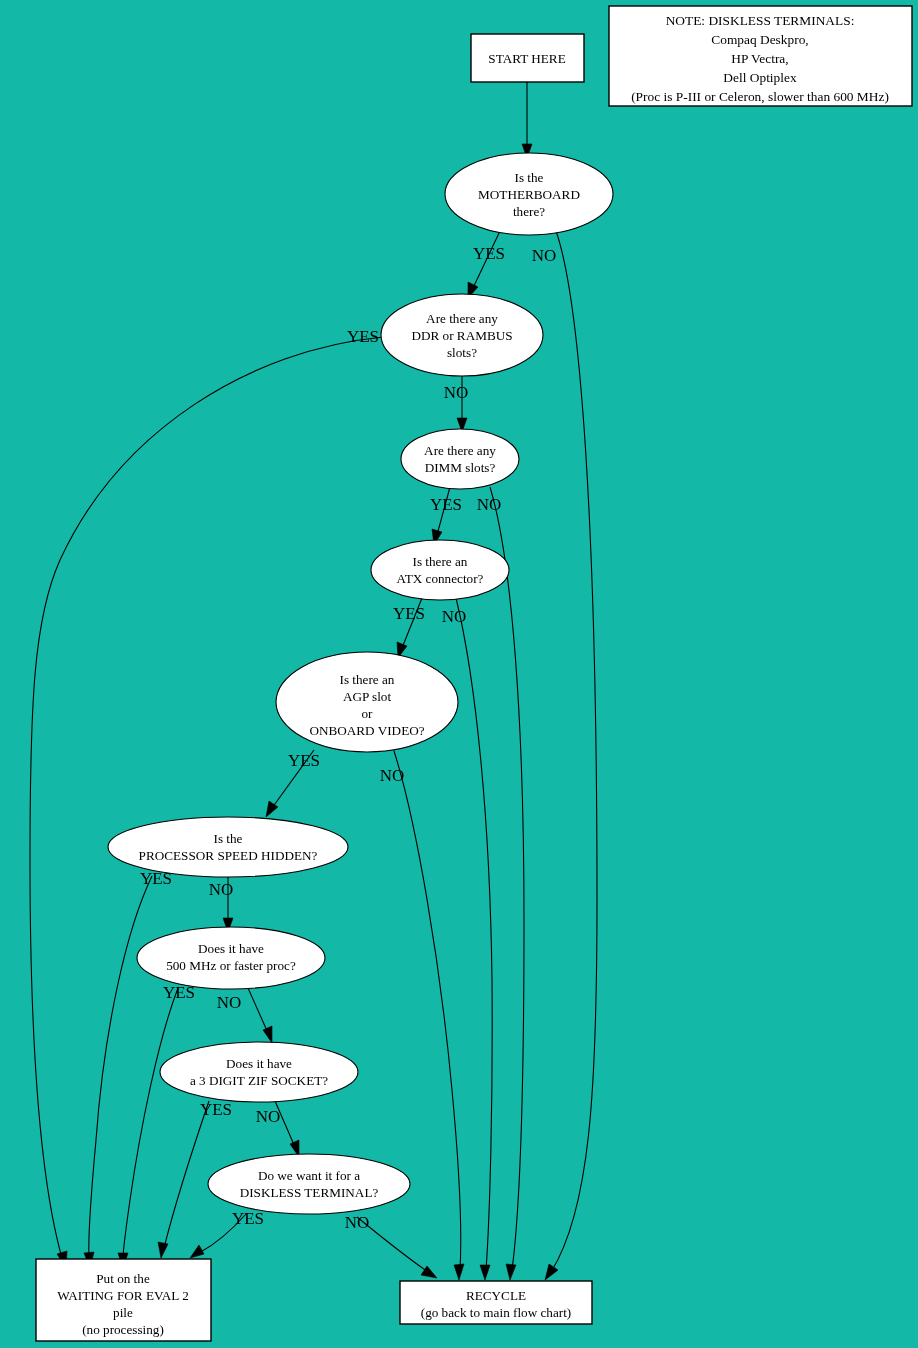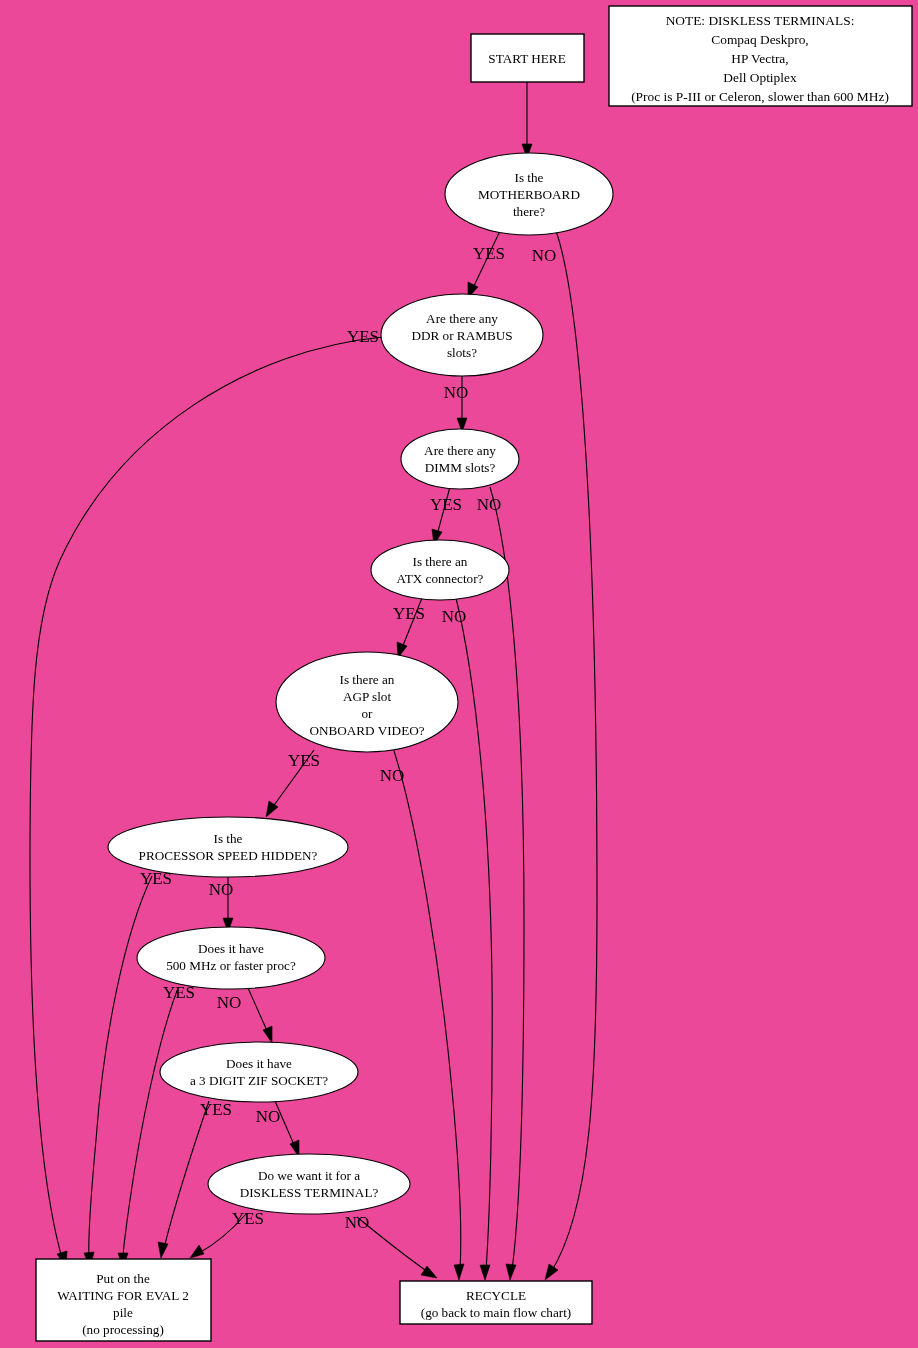--- a/index.html
+++ b/index.html
@@ -9,21 +9,21 @@
     background: #ffffff;
   }
   body {
     font-family: "Liberation Serif", "DejaVu Serif", serif;
     color: #000000;
   }
   #chart-root {
     position: relative;
     width: 918px;
     height: 1348px;
-    background: #ec4899;
+    background: #14b8a6;
     overflow: hidden;
   }
   svg#flow-svg {
     position: absolute;
     top: 0;
     left: 0;
     width: 918px;
     height: 1348px;
   }
   .node-shape {

